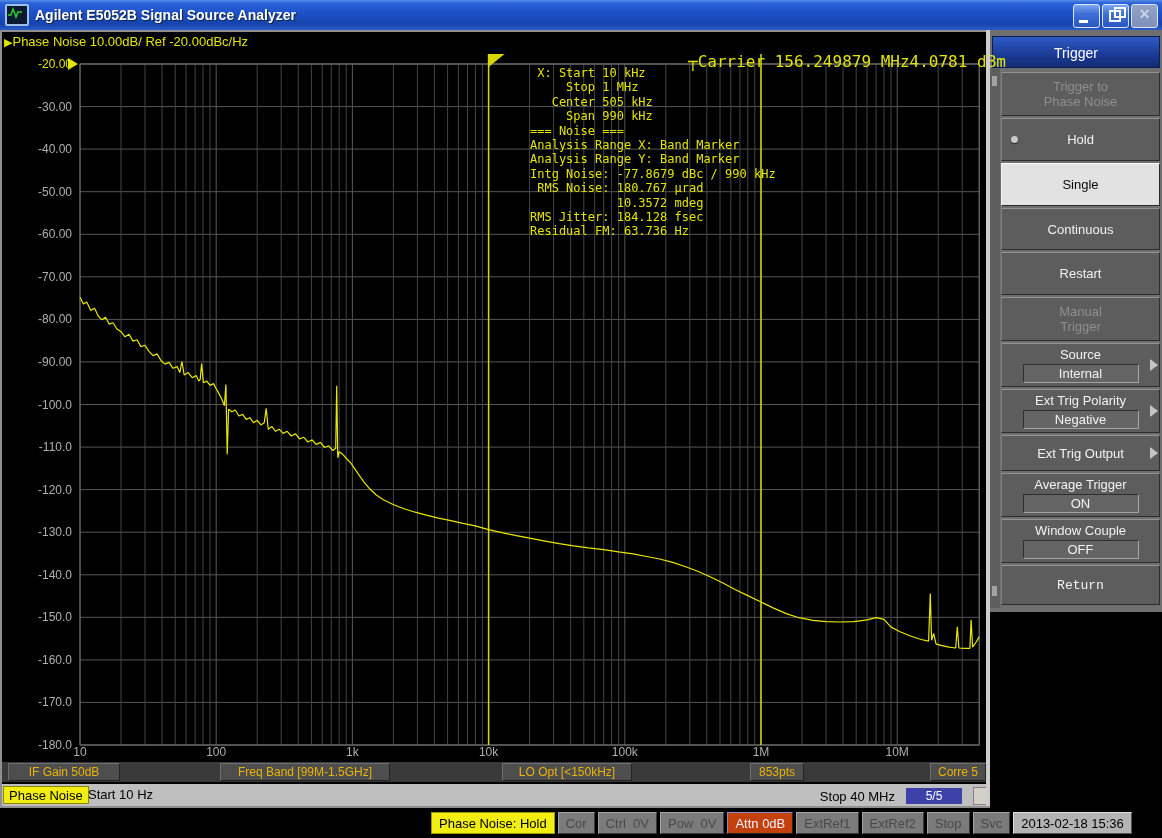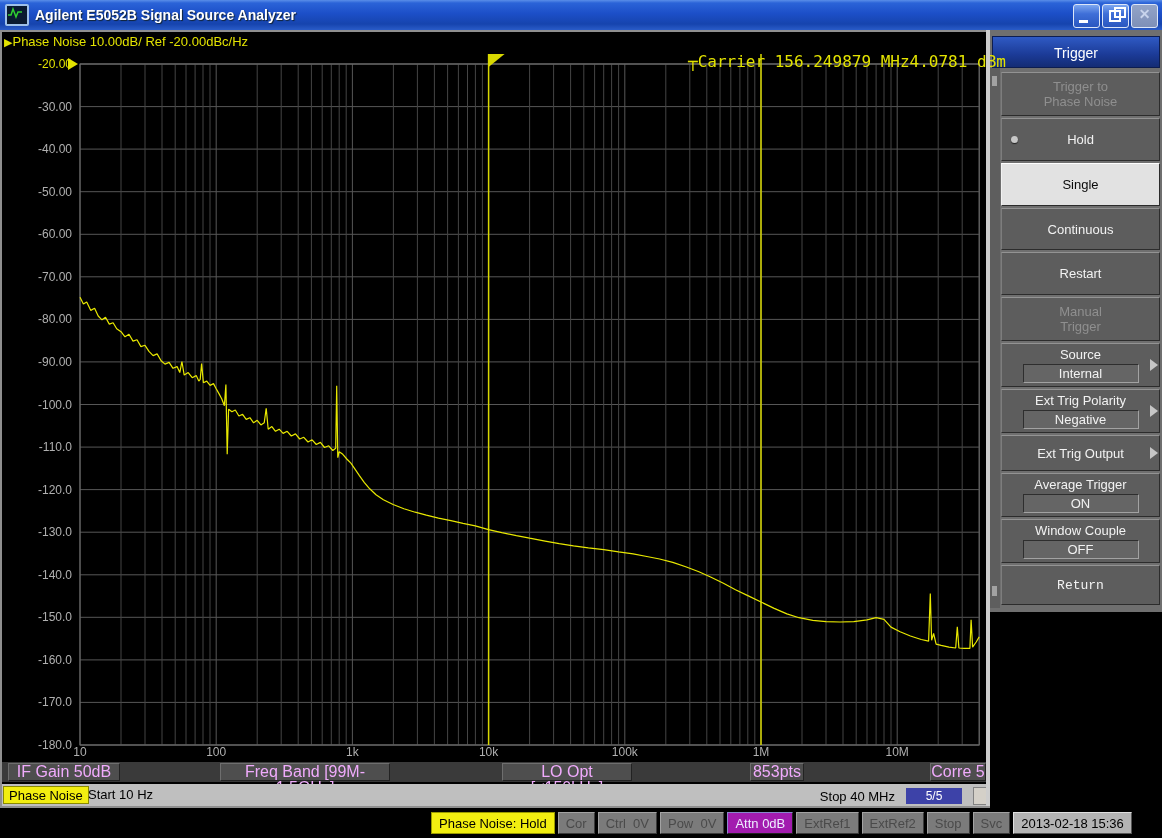--- a/index.html
+++ b/index.html
@@ -27,21 +27,21 @@
   #trace-header{left:4px;top:4px;color:#e3e300;font-size:13px;z-index:3;white-space:pre;}
   #trace-header .tri{color:#e3e300;font-size:11px;}
   #carrier-row{left:688px;top:22px;width:287px;display:flex;justify-content:space-between;
     color:#e3e300;font-size:16px;font-family:"DejaVu Sans Mono",monospace;z-index:3;white-space:pre;}
   #info-block{left:530px;top:36px;color:#e3e300;font-size:12px;line-height:14.4px;
     font-family:"DejaVu Sans Mono",monospace;z-index:3;white-space:pre;margin:0;}
   #plot-svg{left:0;top:0;z-index:2;}
   
   #scale-bar{left:0;top:732px;width:990px;height:20px;background:#3a3a3a;z-index:3;}
   .scale-box{position:absolute;top:1px;height:16px;line-height:16px;text-align:center;
-    background:#4e4e4e;color:#f0abfc;font-size:16px;
+    background:#4e4e4e;color:#eab308;font-size:12px;
     border-top:1px solid #6e6e6e;border-left:1px solid #6e6e6e;border-right:1px solid #222;border-bottom:1px solid #222;}
   
   #status-bar{left:0;top:754px;width:990px;height:22px;background:#bfbfbf;z-index:3;color:#000;font-size:13px;}
   #status-mode{position:absolute;left:3px;top:2px;height:16px;line-height:17px;padding:0 5px;background:#f2ee10;border:1px solid #8a8a00;}
   #status-start{position:absolute;left:88px;top:3px;}
   #status-right{position:absolute;right:2px;top:0;height:24px;display:flex;align-items:center;gap:11px;}
   #status-stop{color:#000;}
   #status-page{width:56px;height:16px;line-height:16px;text-align:center;background:#3d42a8;color:#fff;font-size:12px;}
   #status-spin{width:13px;height:16px;background:#d4d0c8;border:1px solid #828282;}
   
@@ -63,21 +63,21 @@
     font-size:13px;color:#f2f2f2;}
   .mbtn .radio{position:absolute;left:9px;top:50%;margin-top:-4px;width:7px;height:7px;border-radius:50%;background:#c8c8c8;box-shadow:0 1px 1px #222;}
   .mbtn .arrow{position:absolute;right:1px;top:50%;margin-top:-6px;width:0;height:0;
     border-left:8px solid #c6c6c6;border-top:6px solid transparent;border-bottom:6px solid transparent;}
   
   #bottom-bar{left:0;top:808px;width:1162px;height:30px;background:#000;}
   #bottom-boxes{position:absolute;left:431px;top:4px;height:22px;display:flex;gap:3px;}
   .bbox{height:22px;line-height:22px;padding:0 7px;font-size:13px;white-space:pre;box-sizing:border-box;}
   .bbox.highlight{background:#f2ee10;color:#000;border:1px solid #9a9a00;}
   .bbox.dim{background:#7b7b7b;color:#4a4a4a;border:1px solid #a2a2a2;border-bottom-color:#3a3a3a;border-right-color:#3a3a3a;}
-  .bbox.active{background:#a21caf;color:#eef;border:1px solid #8888cc;border-bottom-color:#222;border-right-color:#222;}
+  .bbox.active{background:#c2410c;color:#eef;border:1px solid #8888cc;border-bottom-color:#222;border-right-color:#222;}
   .bbox.date{background:#b4b4b4;color:#000;border:1px solid #e0e0e0;border-bottom-color:#555;border-right-color:#555;}
 </style>
 </head>
 <body>
 
 <div id="titlebar" class="abs">
   <div id="app-icon">
     <svg width="16" height="14" viewBox="0 0 16 14">
         <polyline points="1,9 4,9 6,3 9,11 11,6 15,6" stroke="#30d030" stroke-width="1.5" fill="none"></polyline>
       </svg>
@@ -97,20 +97,32 @@
 </div>
 
 <div id="screen" class="abs">
   <div id="trace-header" class="abs"><span class="tri">▶</span><span>Phase Noise 10.00dB/ Ref -20.00dBc/Hz</span></div>
 
   <div id="carrier-row" class="abs">
     <span><span>┬</span><span>Carrier 156.249879 MHz</span></span>
     <span>4.0781 dBm</span>
   </div>
 
+  <pre id="info-block" class="abs"> X: Start 10 kHz
+     Stop 1 MHz
+   Center 505 kHz
+     Span 990 kHz
+=== Noise ===
+Analysis Range X: Band Marker
+Analysis Range Y: Band Marker
+Intg Noise: -77.8679 dBc / 990 kHz
+ RMS Noise: 180.767 μrad
+            10.3572 mdeg
+RMS Jitter: 184.128 fsec
+Residual FM: 63.736 Hz</pre>
 
   <svg id="plot-svg" class="abs" width="990" height="732">
       <line x1="80" y1="34.0" x2="979.2" y2="34.0" stroke="#6e6e6e" stroke-width="1"></line>
       <line x1="80" y1="76.6" x2="979.2" y2="76.6" stroke="#575757" stroke-width="1"></line>
       <line x1="80" y1="119.1" x2="979.2" y2="119.1" stroke="#575757" stroke-width="1"></line>
       <line x1="80" y1="161.7" x2="979.2" y2="161.7" stroke="#575757" stroke-width="1"></line>
       <line x1="80" y1="204.3" x2="979.2" y2="204.3" stroke="#575757" stroke-width="1"></line>
       <line x1="80" y1="246.8" x2="979.2" y2="246.8" stroke="#575757" stroke-width="1"></line>
       <line x1="80" y1="289.4" x2="979.2" y2="289.4" stroke="#575757" stroke-width="1"></line>
       <line x1="80" y1="331.9" x2="979.2" y2="331.9" stroke="#575757" stroke-width="1"></line>

